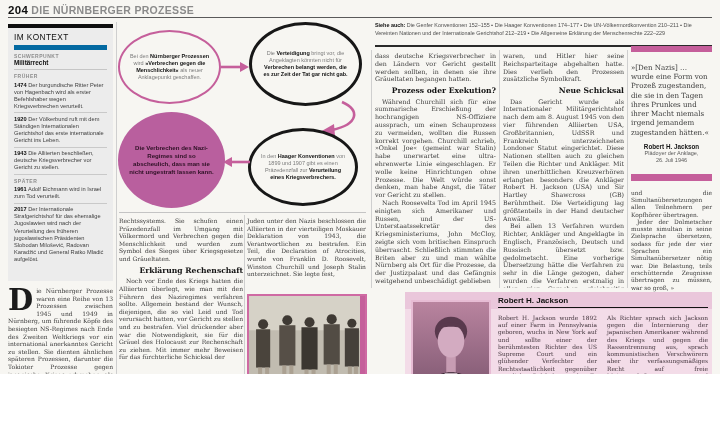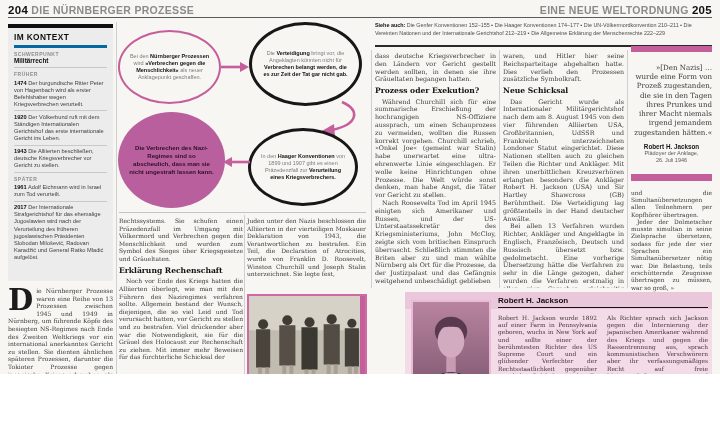--- a/index.html
+++ b/index.html
@@ -16,22 +16,22 @@
 
   
   .see-also{position:absolute;left:375px;top:21px;width:337px;font-family:"Liberation Sans",sans-serif;
             font-size:5.4px;line-height:1.5;color:#4e4e4e}
   .see-also b{color:#0f0f0f}
   .see-rule{position:absolute;left:375px;top:45px;width:337px;height:1.5px;background:#2a2a2a}
 
   
   .ctx{position:absolute;left:8px;top:24px;width:105px;height:257px;background:#ececec;
        border-top:4px solid #0f0f0f;padding:4px 6px;font-family:"Liberation Sans",sans-serif;color:#3e3e3e}
-  .ctx-title{font-size:8.3px;font-weight:700;color:#0f0f0f;letter-spacing:.4px;
-             border-bottom:3px solid #0369a1;padding-bottom:3px}
+  .ctx-title{font-size:8.3px;font-weight:400;color:#0f0f0f;letter-spacing:.4px;
+             border-bottom:5px solid #0369a1;padding-bottom:3px}
   .ctx-label{font-size:5px;font-weight:700;letter-spacing:.5px;color:#8d8d8d;margin-top:3px}
   .ctx-strong{font-size:6.4px;font-weight:700;color:#101010;border-bottom:1px solid #c6c6c6;padding-bottom:3px}
   .ctx p.ctx-entry{font-size:5.7px;line-height:1.24;padding:2.5px 0;border-bottom:1px solid #c9c9c9;text-align:left}
   .ctx p.ctx-entry b{color:#101010}
   .ctx-later p.ctx-entry:last-child{border-bottom:none}
 
   
   .vrule{position:absolute;width:1px;background:#cfcfcf}
   .diag-rule{position:absolute;left:119px;top:212px;width:247px;height:1px;background:#c4c4c4}
 
@@ -50,36 +50,36 @@
               display:flex;align-items:center;justify-content:center;text-align:center;
               font-family:"Liberation Sans",sans-serif;font-weight:700;font-size:6.1px;line-height:1.3;
               color:#2d1024;padding:10px}
   .arr{position:absolute}
 
   
   .bodytxt{font-size:6px;line-height:1.27;color:#3b3b3b;text-align:justify}
   .bodytxt p+p{text-indent:7px}
   .bodytxt2{font-size:6.3px;line-height:1.24;color:#3b3b3b;text-align:justify}
   .bodytxt2 p+p{text-indent:7px}
-  .colhead{font-weight:700;font-size:7.6px;color:#121212;margin:3px 0 2px;text-indent:0 !important;text-align:left}
+  .colhead{font-weight:700;font-size:7.6px;color:#121212;margin:3px 0 2px;text-indent:0 !important;text-align:right}
   .colL1{position:absolute;left:8px;top:287px;width:105px}
   .dropcap{float:left;font-size:29px;line-height:24px;font-weight:700;color:#1b1b1b;margin:1px 3px 0 0}
   .colL2{position:absolute;left:119px;top:217px;width:124px}
   .colL3{position:absolute;left:247px;top:217px;width:119px}
   .caption{position:absolute;left:119px;top:387px;width:124px;font-family:"Liberation Sans",sans-serif;
            font-size:5.3px;line-height:1.32;color:#3f3f3f}
   .caption b{color:#0f0f0f}
 
   .colR1{position:absolute;left:375px;top:52px;width:121px;height:236px;overflow:hidden}
   .colR2{position:absolute;left:503px;top:52px;width:121px;height:236px;overflow:hidden}
   .colR3{position:absolute;left:631px;top:46px;width:81px}
 
   
   .qbar{height:6px;background:#c55f9b}
-  .quote-text{margin-top:11px;font-size:7.1px;line-height:1.3;text-align:right;color:#3a3a3a}
+  .quote-text{margin-top:11px;font-size:7.1px;line-height:1.3;text-align:left;color:#3a3a3a}
   .quote-author{margin-top:6px;font-family:"Liberation Sans",sans-serif;font-weight:700;font-size:6.3px;
                 text-align:center;color:#161616}
   .quote-src{font-family:"Liberation Sans",sans-serif;font-size:5.5px;text-align:center;color:#5a5a5a;line-height:1.35}
   .qbar2{margin-top:9px;height:7px;background:#c55f9b}
   .colR3-text{margin-top:9px;font-size:5.9px;line-height:1.24;text-align:justify}
   .colR3-text p+p{text-indent:6px}
 
   
   .photo1{position:absolute;left:247px;top:294px;width:120px;height:130px;border:2.5px solid #cf6aa3;
           overflow:hidden;background:#b7b2a7}
@@ -99,24 +99,20 @@
   .portrait svg{display:block;width:100%;height:100%}
 </style>
 </head>
 <body>
 
 <div id="stage">
 
   <div class="hdr hdr-left">
     <span class="num">204</span>
     <span>DIE NÜRNBERGER PROZESSE</span>
-  </div>
-  <div class="hdr hdr-right">
-    <span>EINE NEUE WELTORDNUNG</span>
-    <span class="num">205</span>
   </div>
   <div class="hdr-rule"></div>
 
   <div class="see-also">
     <b>Siehe auch:</b>
     <span>Die Genfer Konventionen 152–155 ▪ Die Haager Konventionen 174–177 ▪ Die UN-Völkermordkonvention 210–211 ▪ Die Vereinten Nationen und der Internationale Gerichtshof 212–219 ▪ Die Allgemeine Erklärung der Menschenrechte 222–229</span>
   </div>
   <div class="see-rule"></div>
 
   <div class="ctx">

